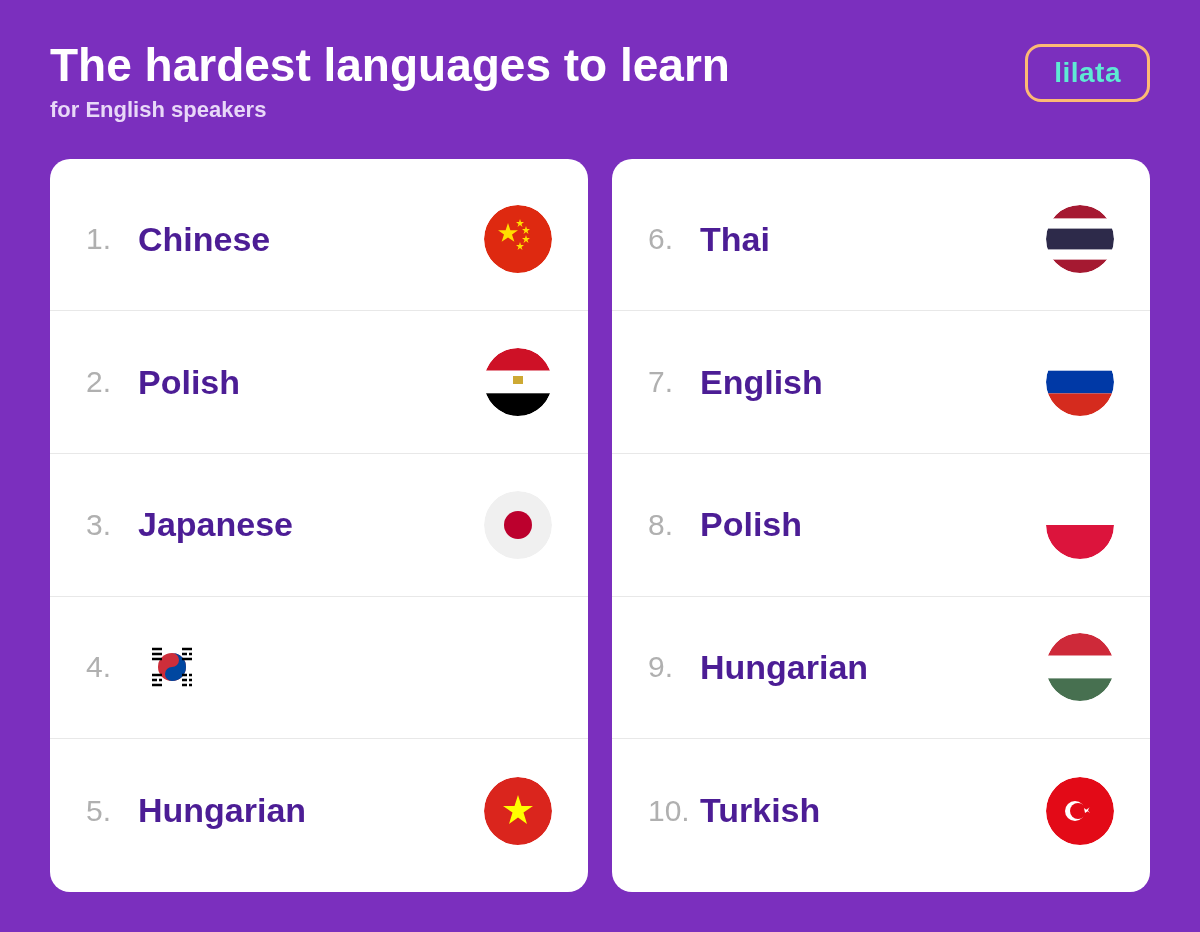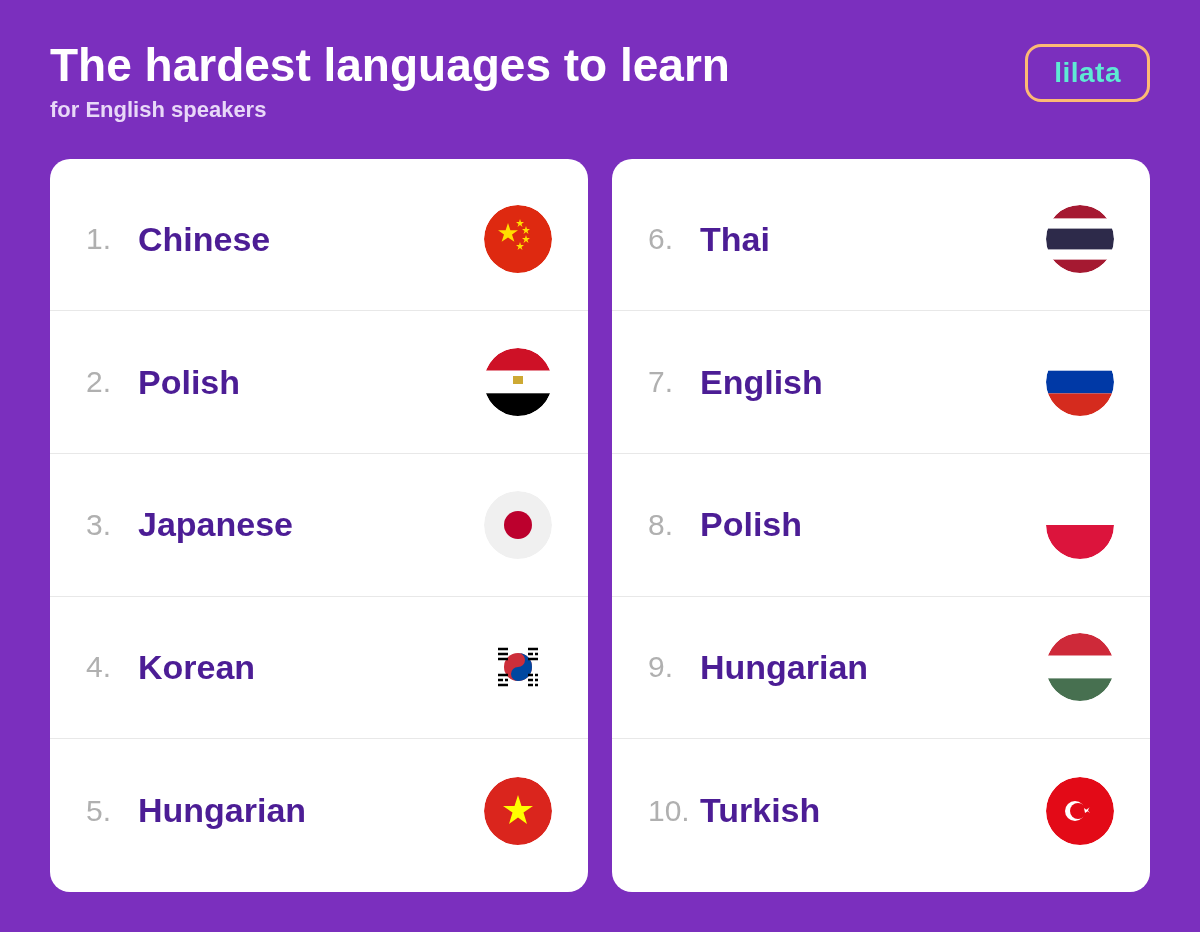--- a/index.html
+++ b/index.html
@@ -169,21 +169,20 @@
       <div class="flag-circle">
         <svg viewBox="0 0 68 68" xmlns="http://www.w3.org/2000/svg">
           <circle cx="34" cy="34" r="34" fill="#f0f0f0"></circle>
           <circle cx="34" cy="34" r="14" fill="#BC002D"></circle>
         </svg>
       </div>
     </div>
 
     <div class="list-item">
       <span class="item-number">4.</span>
-      <span class="item-name">Korean</span>
       <div class="flag-circle">
         <svg viewBox="0 0 68 68" xmlns="http://www.w3.org/2000/svg">
           <circle cx="34" cy="34" r="34" fill="white"></circle>
           <clipPath id="circleClipKR">
               <circle cx="34" cy="34" r="34"></circle>
             </clipPath>
           <g clip-path="url(#circleClipKR)">
 
             <rect x="0" y="0" width="68" height="68" fill="white"></rect>
 

